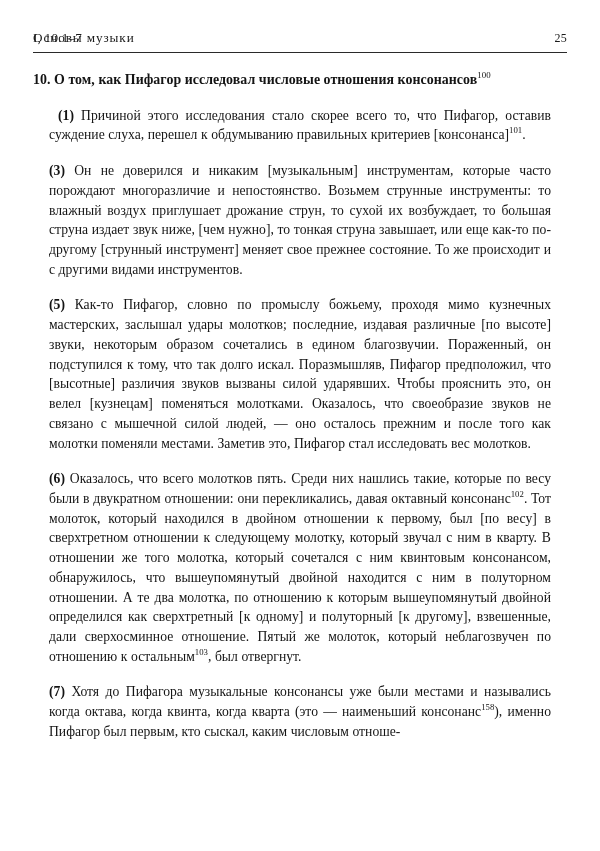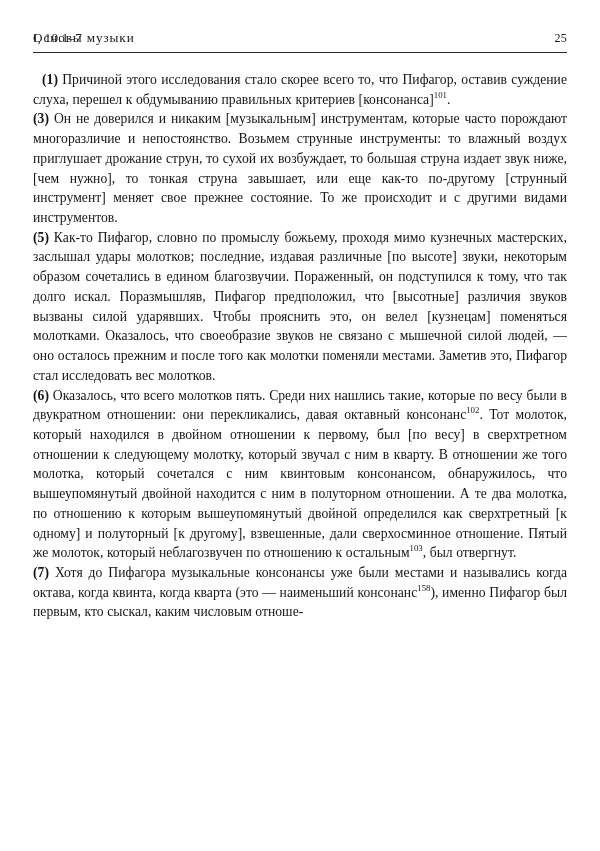--- a/index.html
+++ b/index.html
@@ -73,21 +73,21 @@
   h1.section-title {
     font-size: 13.9px;
     font-weight: bold;
     line-height: 1.42;
     margin: 0 0 14px 0;
     letter-spacing: 0.05px;
     text-align: left;
   }
 
   p.para {
-    margin: 0;
+    margin: 16px;
     font-size: 13.65px;
     line-height: 1.445;
     text-align: justify;
     text-justify: inter-word;
     letter-spacing: 0.02px;
     word-spacing: 0.1px;
     -webkit-hyphens: none;
     hyphens: none;
     font-family: Liberation Serif, serif;
   }
@@ -116,20 +116,24 @@
 
   <div class="runhead">
     <span class="runhead-left">I, 10.1–7</span>
     <span class="runhead-center">Основы музыки</span>
     <span class="runhead-right">25</span>
   </div>
   <div class="runhead-rule"></div>
 
   <div class="column">
 
+    <h1 class="section-title">
+      <span>10. О том, как Пифагор исследовал числовые отношения</span>
+      <span>консонансов</span><sup class="fn">100</sup>
+    </h1>
 
     <p class="para first t1">
       <span class="pnum">(1)</span><span> Причиной этого исследования стало скорее всего то, что Пифагор, оставив суждение слуха, перешел к обдумыванию правильных критериев [консонанса]</span><sup class="fn">101</sup><span>.</span>
     </p>
 
 
     <p class="para t1">
       <span class="pnum">(3)</span><span> Он не доверился и никаким [музыкальным] инструментам, которые часто порождают многоразличие и непостоянство. Возьмем струнные инструменты: то влажный воздух приглушает дрожание струн, то сухой их возбуждает, то большая струна издает звук ниже, [чем нужно], то тонкая струна завышает, или еще как-то по-другому [струнный инструмент] меняет свое прежнее состояние. То же происходит и с другими видами инструментов.</span>
     </p>
 

